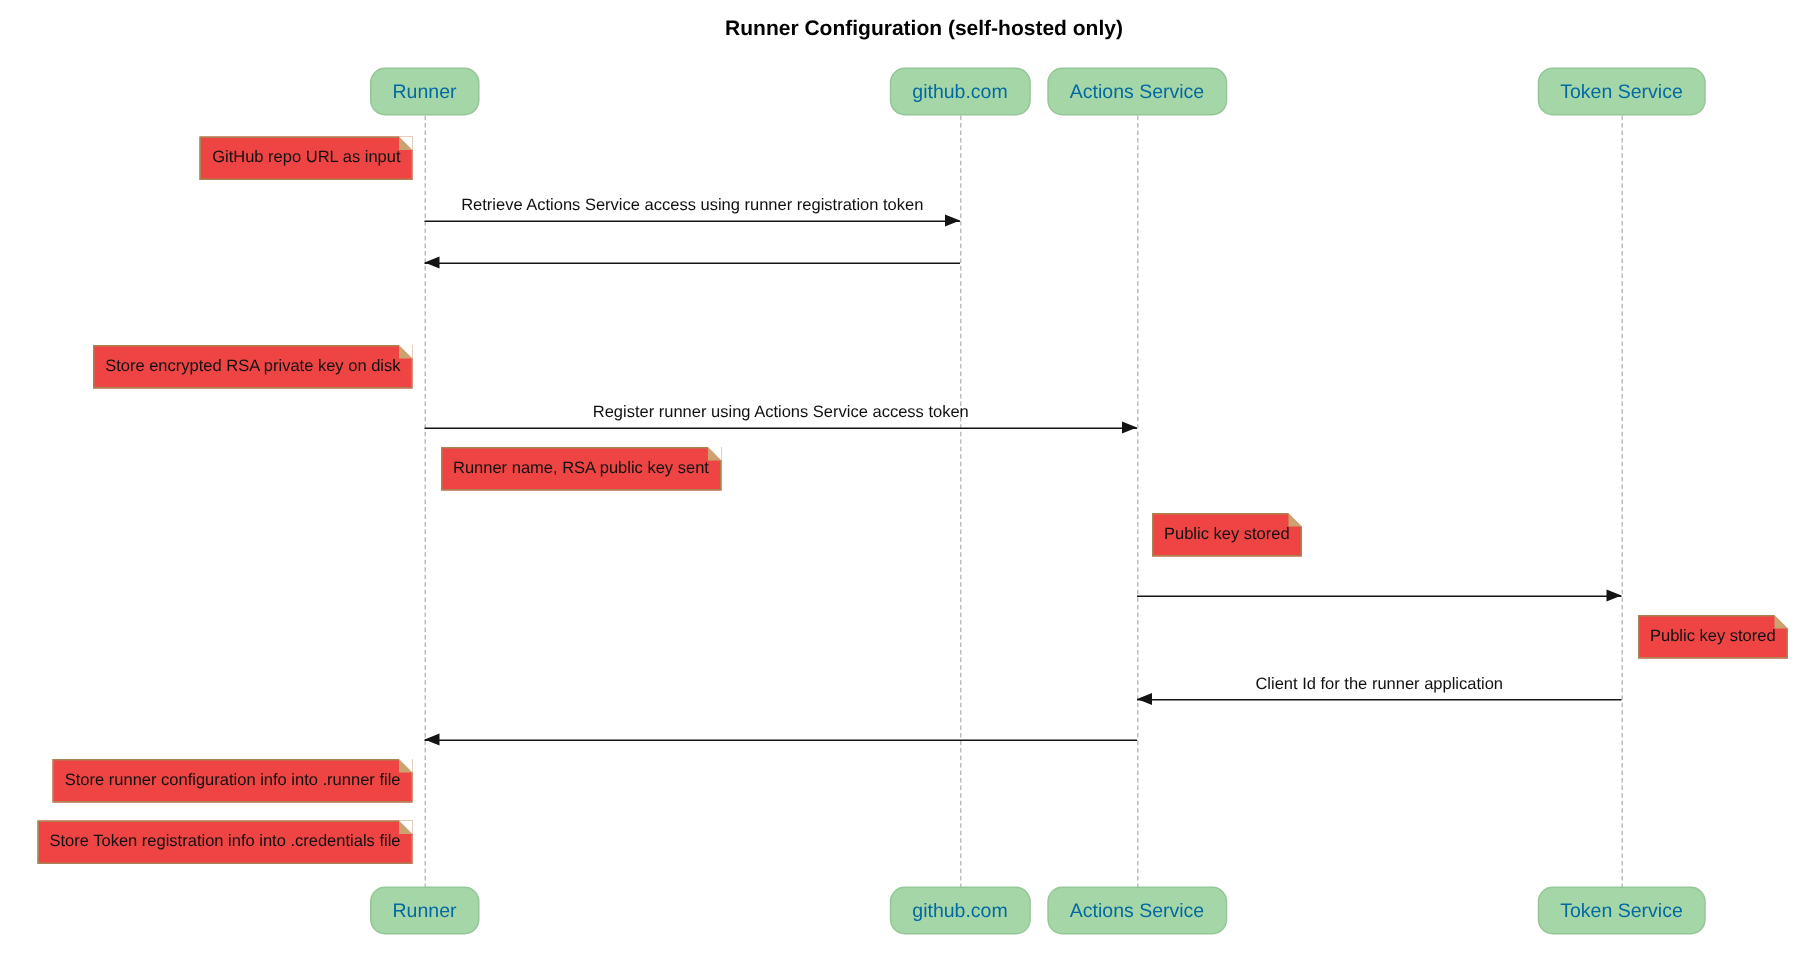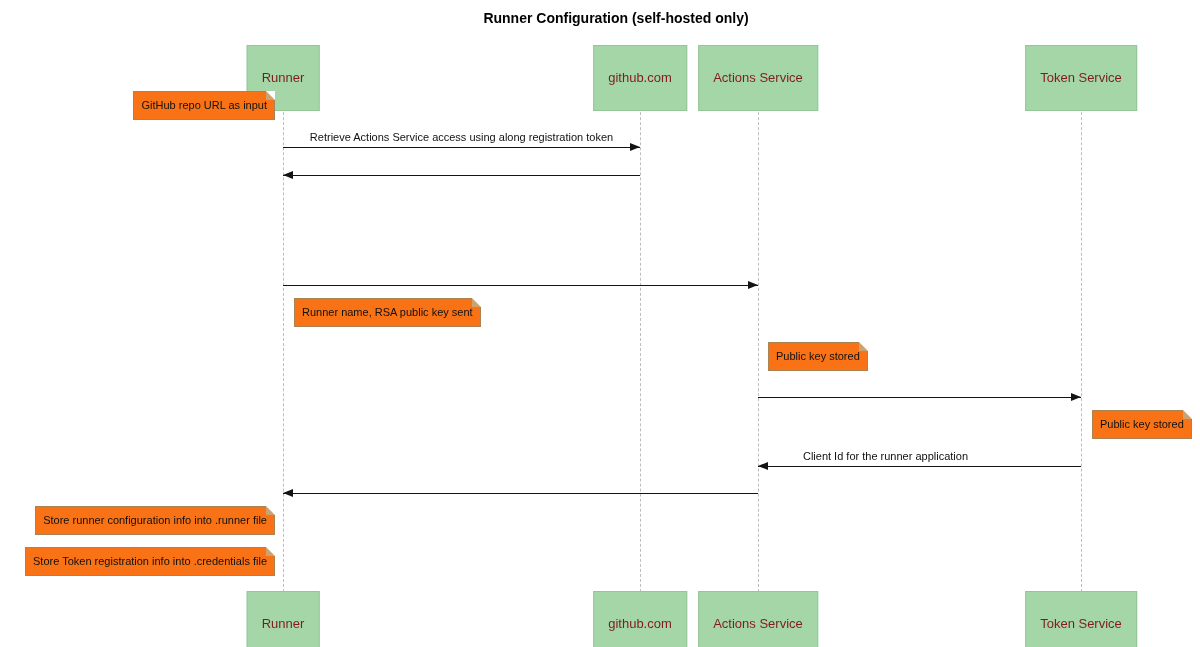--- a/index.html
+++ b/index.html
@@ -10,27 +10,27 @@
   .title{
     position:absolute;top:10px;left:16px;width:1200px;text-align:center;
     font-size:14px;font-weight:bold;color:#000;
   }
   .lifeline{
     position:absolute;top:77px;height:515px;width:0;
     border-left:1px dashed #bdbdbd;
   }
   .participant{
     position:absolute;transform:translateX(-50%);
-    background:#a5d6a7;border:1px solid #94c697;border-radius:0;
-    font-size:13px;line-height:16px;padding:24px 14px;white-space:nowrap;color:#7f1d1d;
+    background:#a5d6a7;border:1px solid #94c697;border-radius:10px;
+    font-size:13px;line-height:16px;padding:7px 14px;white-space:nowrap;color:#0369a1;
   }
   .p-top{top:45px;}
   .p-bottom{top:591px;}
   .note{
-    position:absolute;background:#f97316;border:1px solid #ab8251;
+    position:absolute;background:#ef4444;border:1px solid #ab8251;
     font-size:11px;line-height:15px;padding:6px 7px;white-space:nowrap;color:#111;
   }
   .note::before{
     content:'';position:absolute;top:-1px;right:-1px;width:0;height:0;
     border-style:solid;border-width:0 9px 9px 0;
     border-color:#ffffff #ffffff #cda271 #cda271;
   }
   .msg-line{
     position:absolute;height:0;border-top:1px solid #141414;
   }
@@ -63,33 +63,35 @@
   <div class="participant p-top" style="left:640px">github.com</div>
   <div class="participant p-top" style="left:758px">Actions Service</div>
   <div class="participant p-top" style="left:1081px">Token Service</div>
 
   <div class="participant p-bottom" style="left:283px">Runner</div>
   <div class="participant p-bottom" style="left:640px">github.com</div>
   <div class="participant p-bottom" style="left:758px">Actions Service</div>
   <div class="participant p-bottom" style="left:1081px">Token Service</div>
 
   <div class="note" style="right:925px;top:91px">GitHub repo URL as input</div>
+  <div class="note" style="right:925px;top:230px">Store encrypted RSA private key on disk</div>
   <div class="note" style="left:294px;top:298px">Runner name, RSA public key sent</div>
   <div class="note" style="left:768px;top:342px">Public key stored</div>
   <div class="note" style="left:1092px;top:410px">Public key stored</div>
   <div class="note" style="right:925px;top:547px">Store Token registration info into .credentials file</div>
   <div class="note" style="right:925px;top:506px">Store runner configuration info into .runner file</div>
 
-  <div class="msg-label" style="left:283px;width:357px;top:130px">Retrieve Actions Service access using along registration token</div>
+  <div class="msg-label" style="left:283px;width:357px;top:130px">Retrieve Actions Service access using runner registration token</div>
   <div class="msg-line dir-right" style="left:283px;width:357px;top:147px"></div>
 
   <div class="msg-line dir-left" style="left:283px;width:357px;top:175px"></div>
 
+  <div class="msg-label" style="left:283px;width:475px;top:268px">Register runner using Actions Service access token</div>
   <div class="msg-line dir-right" style="left:283px;width:475px;top:285px"></div>
 
   <div class="msg-line dir-right" style="left:758px;width:323px;top:397px"></div>
 
-  <div class="msg-label" style="left:724px;width:323px;top:449px">Client Id for the runner application</div>
+  <div class="msg-label" style="left:758px;width:323px;top:449px">Client Id for the runner application</div>
   <div class="msg-line dir-left" style="left:758px;width:323px;top:466px"></div>
 
   <div class="msg-line dir-left" style="left:283px;width:475px;top:493px"></div>
 
 </div>
 
 </body></html>

